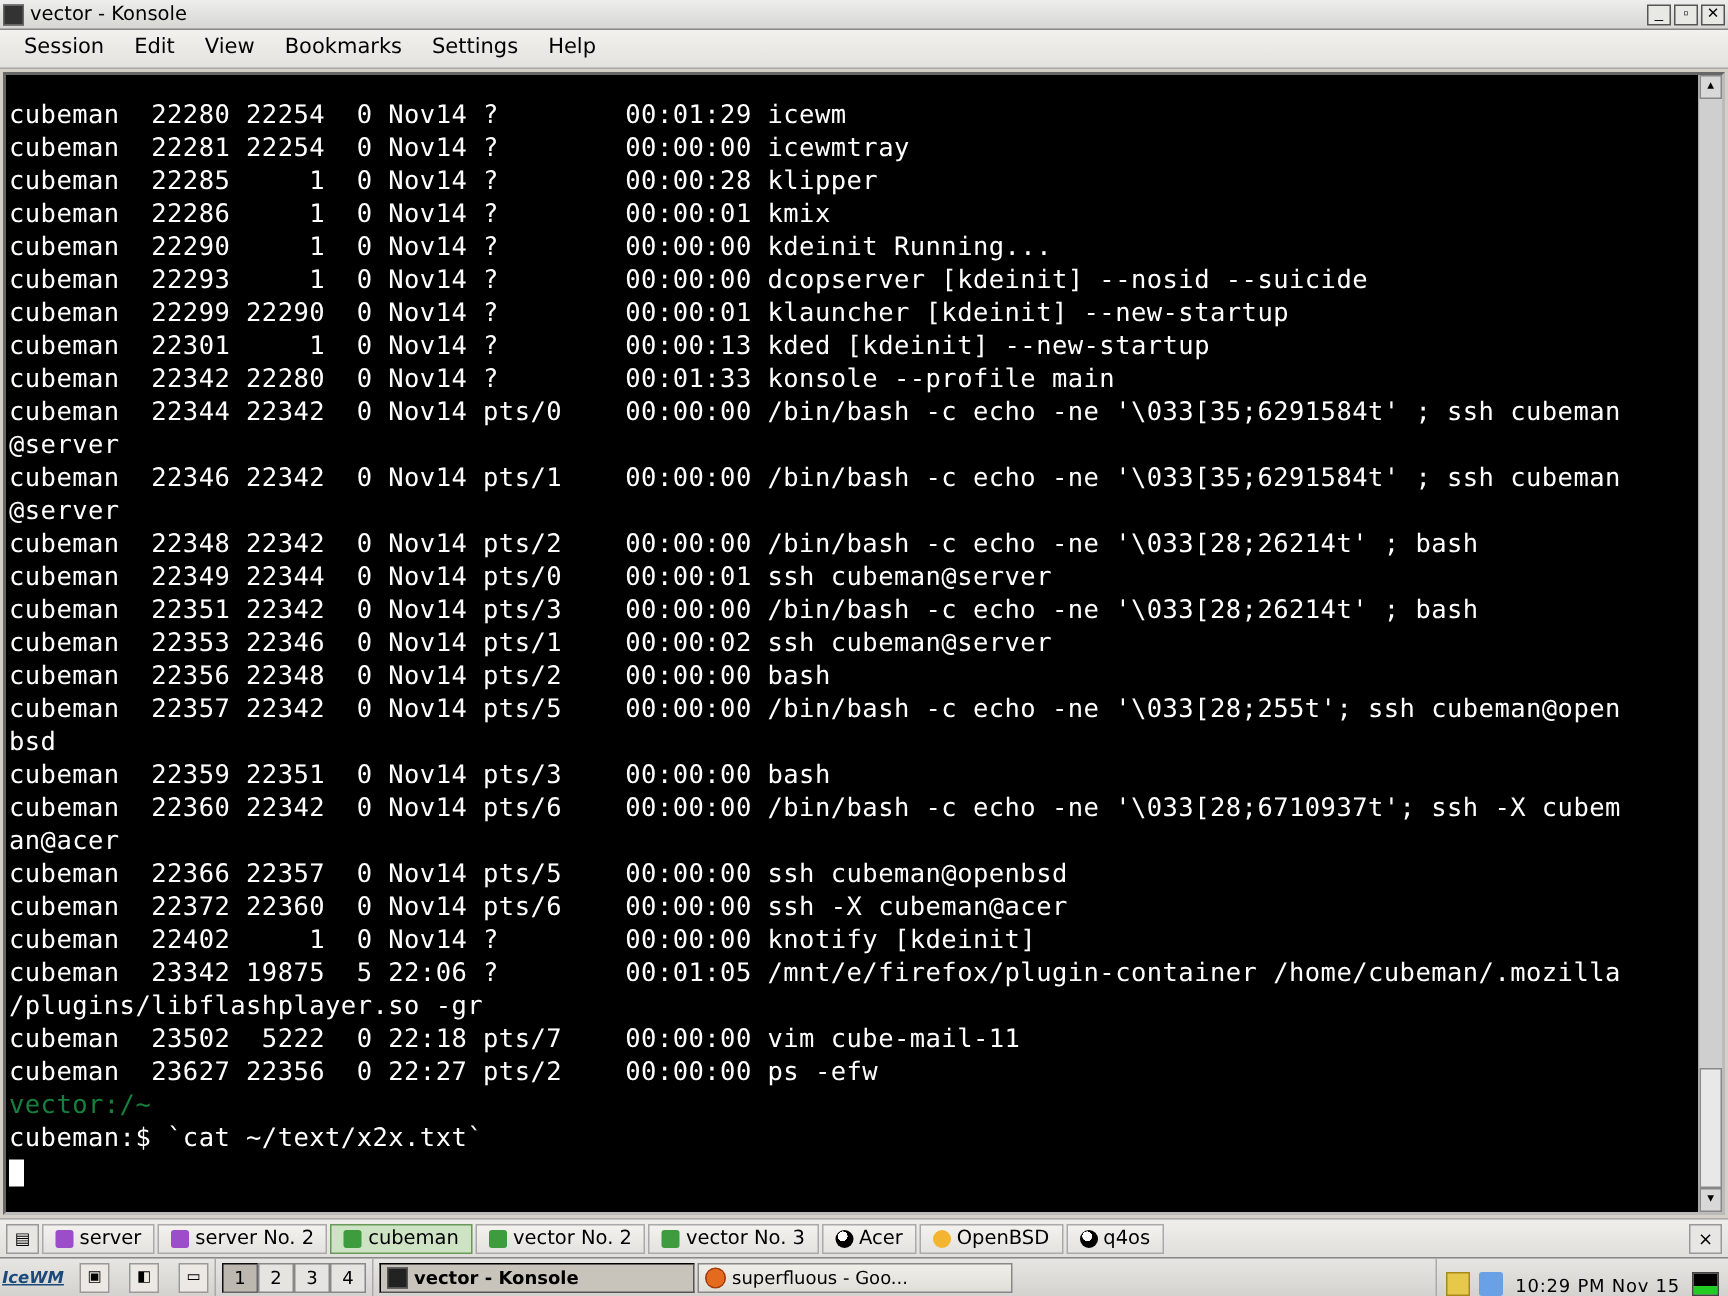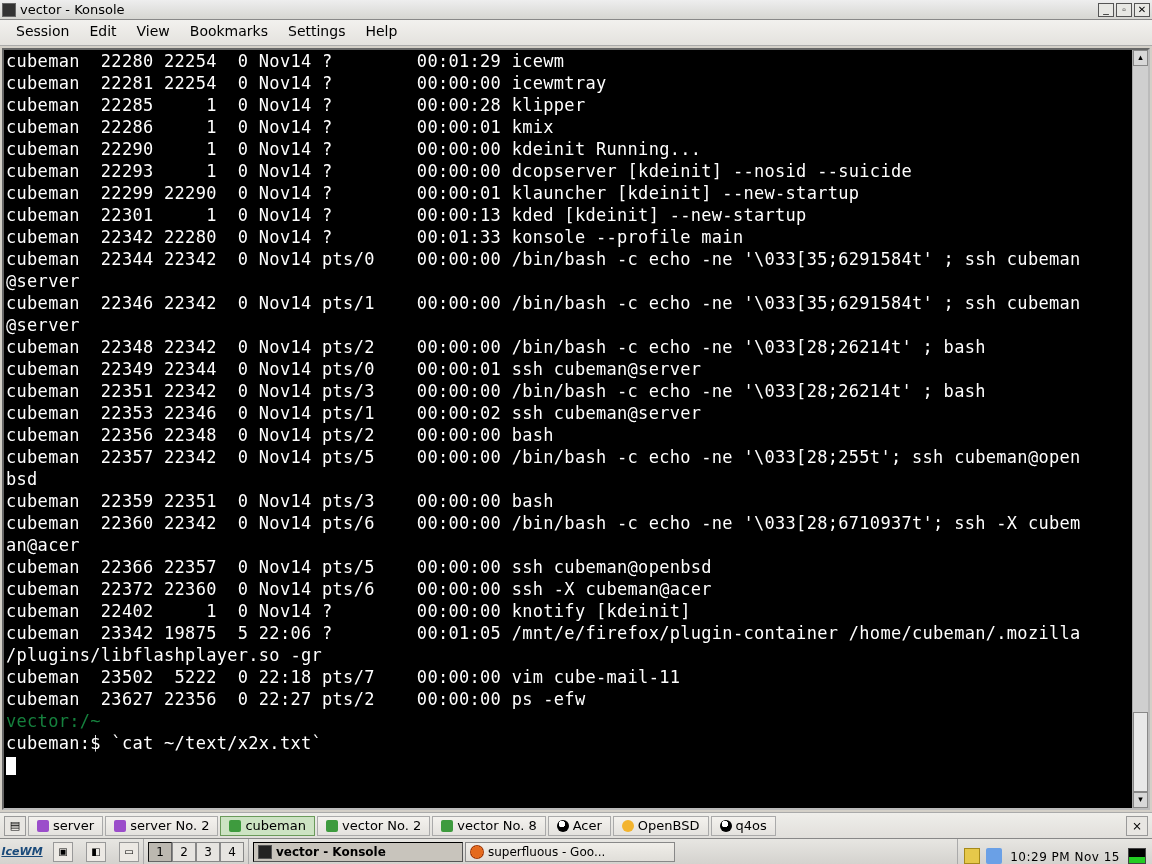--- a/index.html
+++ b/index.html
@@ -60,21 +60,21 @@
   margin: 2px;
   display: flex;
 }
 .terminal {
   flex: 1;
   background: #000;
   color: #fff;
   font-family: "DejaVu Sans Mono", "Liberation Mono", monospace;
   font-size: 17px;
   line-height: 22px;
-  padding: 0 2px;
+  padding: 16px 2px;
   white-space: pre;
   overflow: hidden;
   letter-spacing: 0.3px;
 }
 .terminal .prompt-host { color: #15803d; }
 .terminal .cursor {
   display: inline-block;
   width: 10px; height: 18px;
   background: #fff;
   vertical-align: text-bottom;
@@ -319,21 +319,21 @@
     <div class="tab active">
       <span class="icon icon-term-green"></span>
       <span>cubeman</span>
     </div>
     <div class="tab">
       <span class="icon icon-term-green"></span>
       <span>vector No. 2</span>
     </div>
     <div class="tab">
       <span class="icon icon-term-green"></span>
-      <span>vector No. 8</span>
+      <span>vector No. 3</span>
     </div>
     <div class="tab">
       <span class="icon icon-tux"></span>
       <span>Acer</span>
     </div>
     <div class="tab">
       <span class="icon icon-openbsd"></span>
       <span>OpenBSD</span>
     </div>
     <div class="tab">

